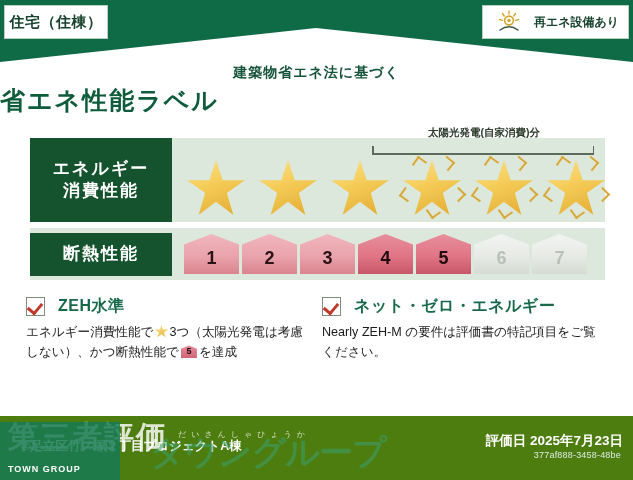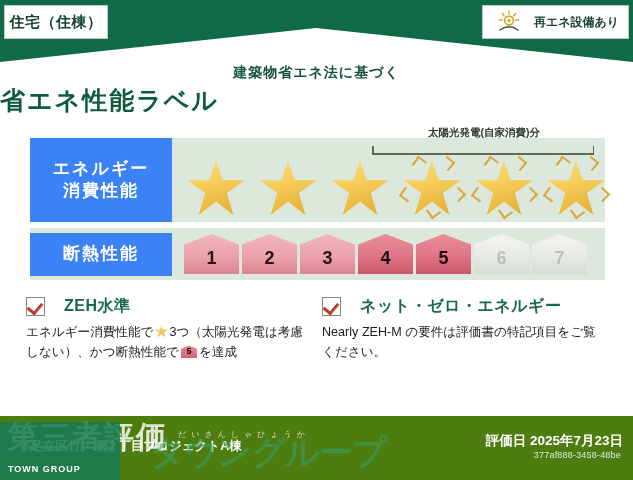--- a/index.html
+++ b/index.html
@@ -53,21 +53,21 @@
   }
   
   .row{
     position:absolute;left:30px;width:575px;
     background:#dde8dc;
     display:flex;align-items:center;
   }
   .row-energy{top:104px;height:84px;}
   .row-insul{top:194px;height:52px;}
   .row-tag{
-    background:#3b82f6;color:#ffffff;
+    background:#14532d;color:#ffffff;
     display:flex;flex-direction:column;align-items:center;justify-content:center;
     box-sizing:border-box;
   }
   .row-energy .row-tag{width:142px;height:84px;}
   .row-insul .row-tag{width:142px;height:43px;}
   .row-tag .ln{
     font-size:17px;font-weight:bold;letter-spacing:2px;line-height:1.28;
   }
   .row-body{flex:1;height:100%;position:relative;padding-left:31px;}
   
@@ -125,21 +125,21 @@
   .h-strong{background:linear-gradient(180deg,#e88e9c 0%,#e07586 55%,#c75767 100%);}
   .h-strong .num{color:#200b0f;}
   .h-off{background:linear-gradient(180deg,#f2f4f1 0%,#e7eae5 55%,#d6dbd4 100%);}
   .h-off .num{color:#b9c1b8;}
   
   .info{
     position:absolute;top:262px;width:286px;
   }
   .info-left{left:26px;}
   .info-right{left:322px;}
-  .info-head{display:flex;align-items:center;gap:19px;margin-bottom:5px;}
+  .info-head{display:flex;align-items:center;gap:13px;margin-bottom:5px;}
   .check-box{
     width:17px;height:17px;border:1.4px solid #7e8d7d;background:#fff;
     position:relative;flex:0 0 17px;
   }
   .check-box .tick{
     position:absolute;left:2.5px;top:1.5px;width:7px;height:11px;
     border-right:3px solid #c0392b;border-bottom:3px solid #c0392b;
     transform:rotate(40deg);
   }
   .info-title{

